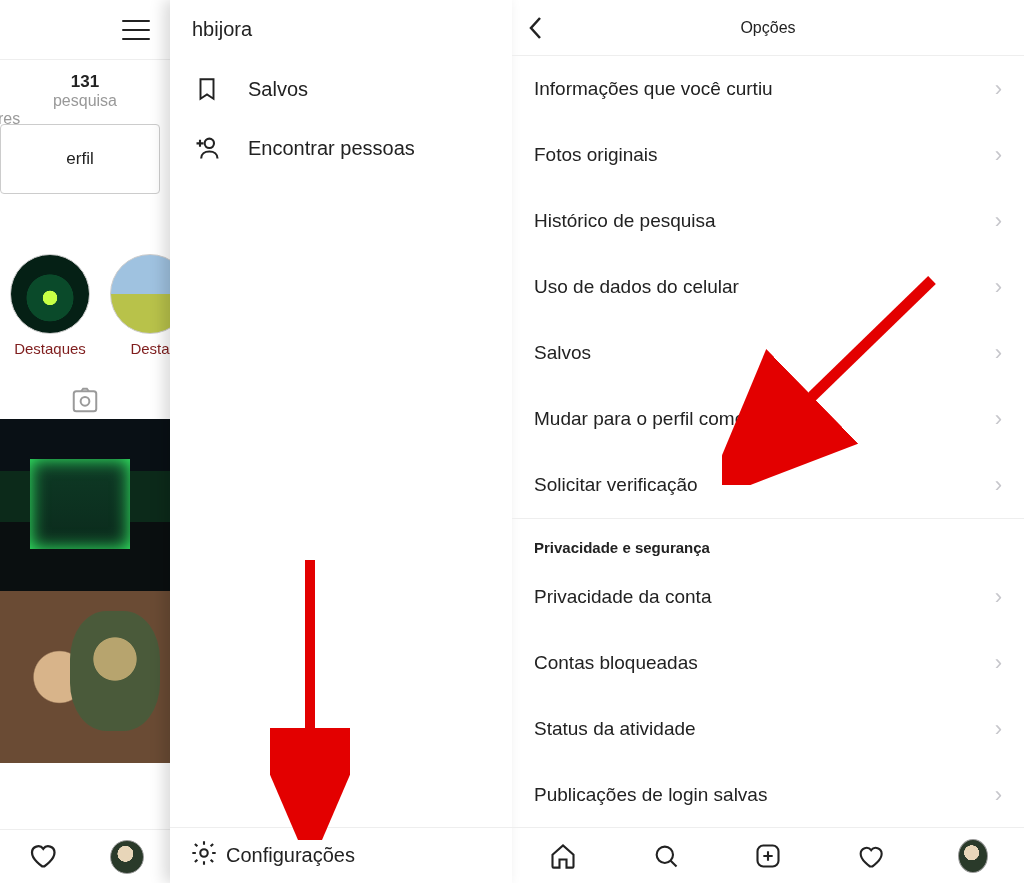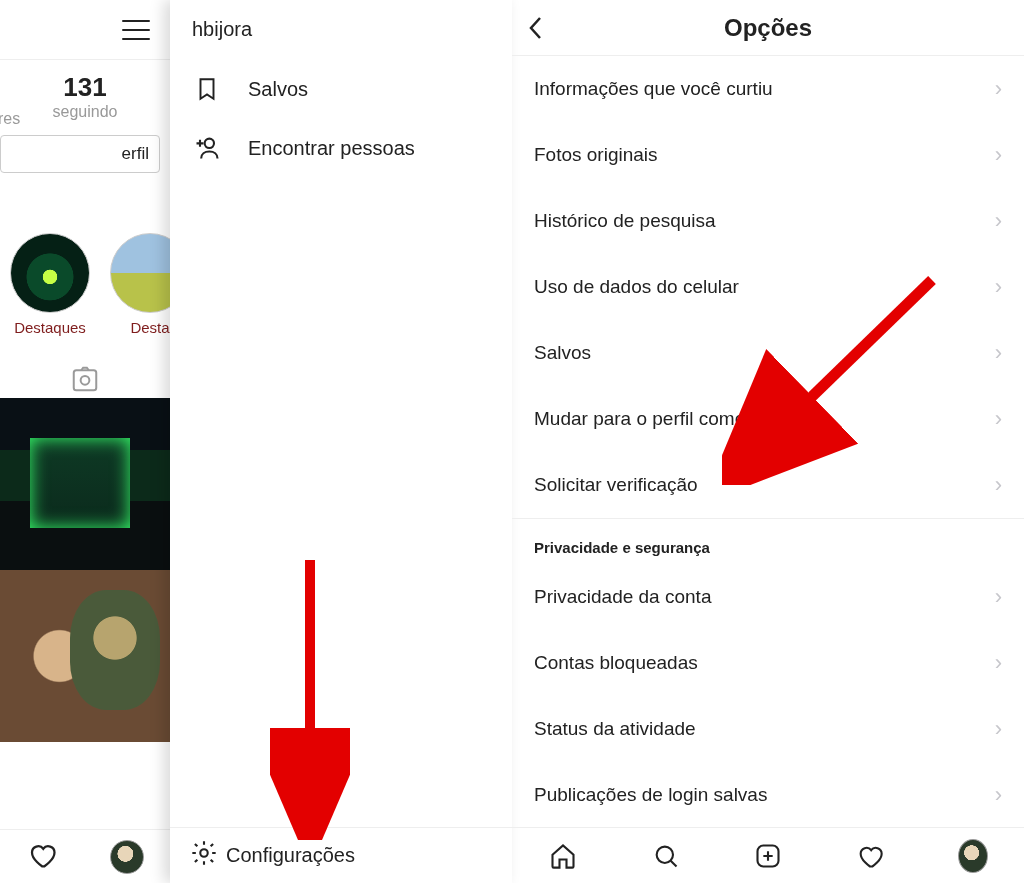--- a/index.html
+++ b/index.html
@@ -7,24 +7,24 @@
   .container { display: flex; width: 100%; height: 100%; }
   .left-pane { width: 512px; height: 100%; position: relative; border-right: 1px solid #ddd; }
   .right-pane { width: 512px; height: 100%; position: relative; display: flex; flex-direction: column; }
 
   
   .profile-underlay { position: absolute; left: 0; top: 0; width: 170px; height: 100%; display: flex; flex-direction: column; }
   .profile-top { height: 60px; display: flex; justify-content: flex-end; align-items: center; padding-right: 20px; border-bottom: 1px solid #eee; }
   .hamburger { width: 28px; height: 20px; display: flex; flex-direction: column; justify-content: space-between; cursor: pointer; }
   .hamburger span { display: block; height: 2px; background: #222; border-radius: 1px; }
   .stats { padding: 12px 0 0 0; text-align:center; }
-  .stat-num { font-weight: 600; font-size: 26px; text-align: center; }
+  .stat-num { font-weight: 600; font-size: 17px; text-align: center; }
   .stat-lbl { color: #999; font-size: 16px; }
   .cut-left-stat { position:absolute; left: -2px; top: 110px; color:#999; font-size:16px; }
-  .edit-btn { margin: 14px 10px 0 0; border: 1px solid #ccc; border-radius: 4px; padding: 8px 10px; font-size: 17px; font-weight: 500; background:#fff; text-align:right; }
+  .edit-btn { margin: 14px 10px 0 0; border: 1px solid #ccc; border-radius: 4px; padding: 24px 10px; font-size: 17px; font-weight: 500; background:#fff; text-align:center; }
   .highlights { display:flex; gap: 20px; padding: 60px 0 0 10px; }
   .hcircle { display:flex; flex-direction:column; align-items:center; gap:6px; }
   .hthumb { width: 80px; height: 80px; border-radius: 50%; border: 1px solid #ccc; overflow:hidden; background:#888; }
   .hthumb.inner1 { background: radial-gradient(circle at 50% 55%, #c7ff45 0 12%, #0a4a2a 13% 40%, #052015 41% 100%); }
   .hthumb.inner2 { background: linear-gradient(#9fc2e0 0 50%, #b8c24a 50% 100%); }
   .hlabel { font-size: 15px; color:#7f1d1d; }
   .tabrow { display:flex; justify-content:center; padding-top: 28px; }
   .tagicon { color:#888; }
   .photos { display:flex; flex-direction:column; }
   .photo { width: 170px; height: 172px; background:#333; }
@@ -39,21 +39,21 @@
   .slideover { position:absolute; left:170px; top:0; width:342px; height:100%; background:#fff; box-shadow: -6px 0 14px rgba(0,0,0,0.15); display:flex; flex-direction:column; }
   .so-header { height: 60px; display:flex; align-items:center; padding: 0 22px; font-size: 20px; border-bottom: 1px solid #fff; }
   .so-item { display:flex; align-items:center; gap: 26px; padding: 16px 22px; font-size: 20px; cursor:pointer; }
   .so-item .ico { width: 30px; display:flex; justify-content:center; color:#222; }
   .so-spacer { flex: 1; }
   .so-footer { height: 56px; border-top: 1px solid #eee; display:flex; align-items:center; gap:8px; padding: 0 20px; font-size: 20px; }
 
   
   .r-header { height: 56px; border-bottom: 1px solid #eee; display:flex; align-items:center; justify-content:center; position:relative; }
   .r-back { position:absolute; left: 14px; top: 14px; font-size: 24px; cursor:pointer; }
-  .r-title { font-size: 24px; font-weight: 700; }
+  .r-title { font-size: 16px; font-weight: 400; }
   .r-list { flex:1; overflow:hidden; }
   .r-row { display:flex; align-items:center; justify-content:space-between; padding: 20px 22px; font-size: 19px; cursor:pointer; }
   .r-sep { border-top: 1px solid #eee; }
   .r-section { padding: 20px 22px 8px; font-size: 15px; font-weight: 700; }
   .chev { color: #c7c7cc; font-size: 22px; }
   .r-bottom { height: 56px; border-top: 1px solid #eee; display:flex; align-items:center; justify-content: space-around; }
   .nav-ico { width: 30px; height: 30px; display:flex; align-items:center; justify-content:center; }
 
   
   .arrow { position:absolute; pointer-events:none; }
@@ -72,21 +72,21 @@
     <div class="profile-underlay">
       <div class="profile-top">
         <div class="hamburger">
           <span></span>
             <span></span>
             <span></span>
         </div>
       </div>
       <div class="stats">
         <div class="stat-num">131</div>
-        <div class="stat-lbl">seguindo</div>
+        <div class="stat-lbl">pesquisa</div>
       </div>
       <div class="cut-left-stat">res</div>
       <div class="edit-btn">erfil</div>
       <div class="highlights">
         <div class="hcircle">
           <div class="hthumb inner1"></div>
           <div class="hlabel">Destaques</div>
         </div>
         <div class="hcircle">
           <div class="hthumb inner2"></div>

